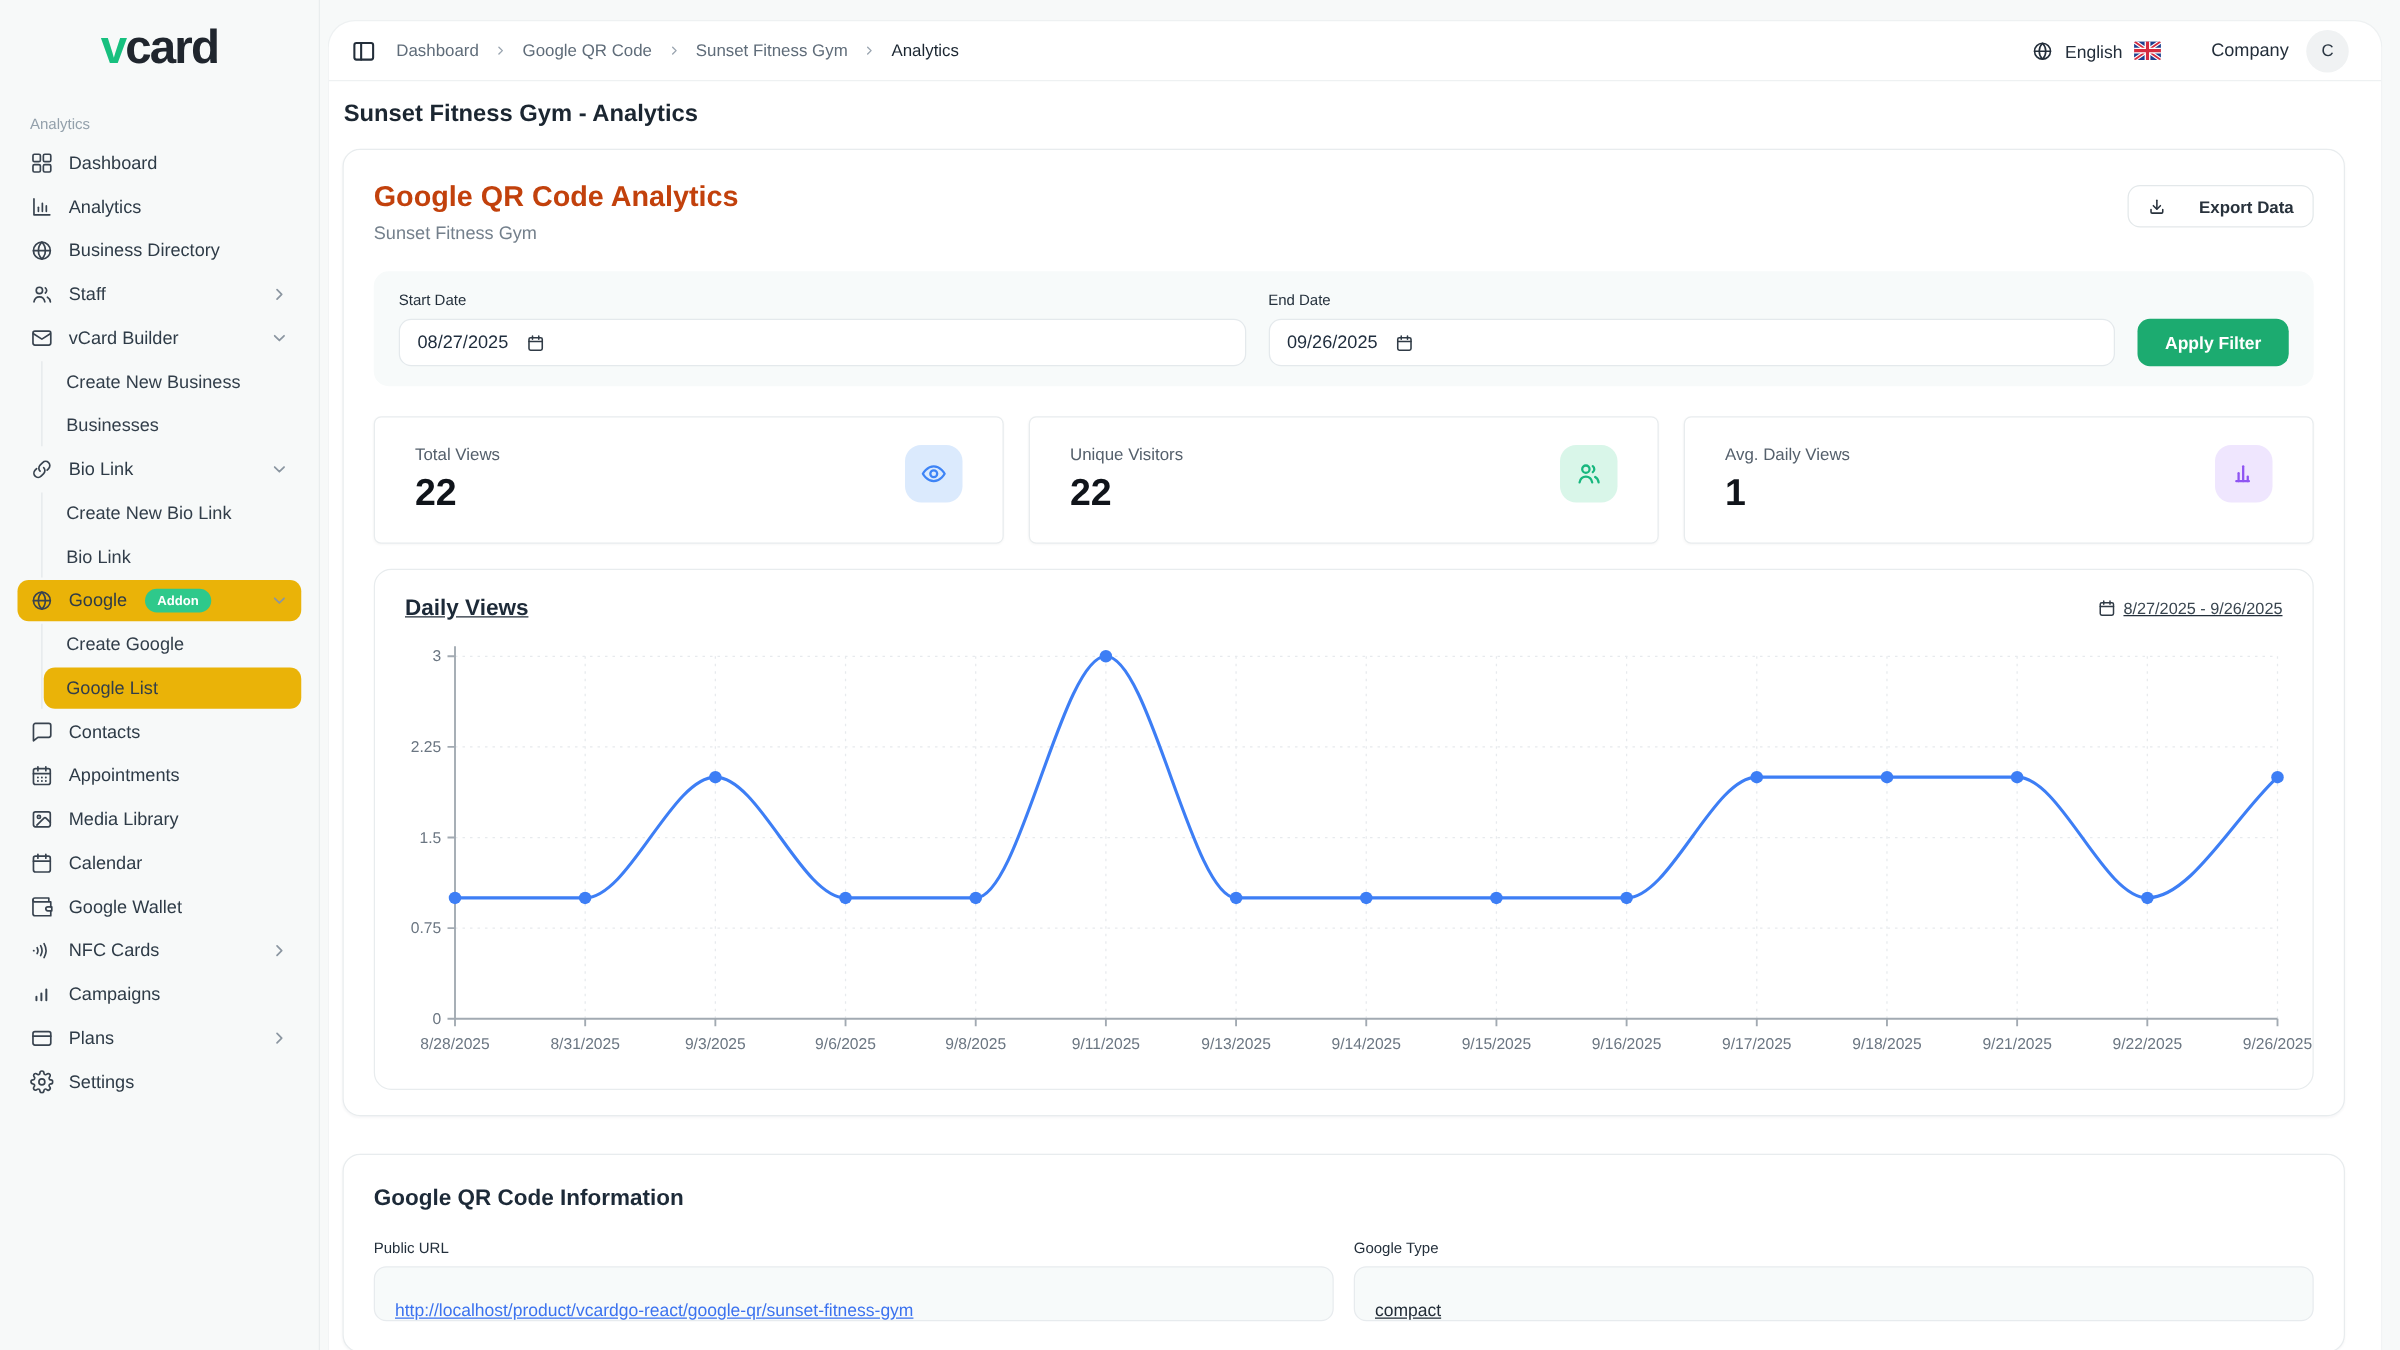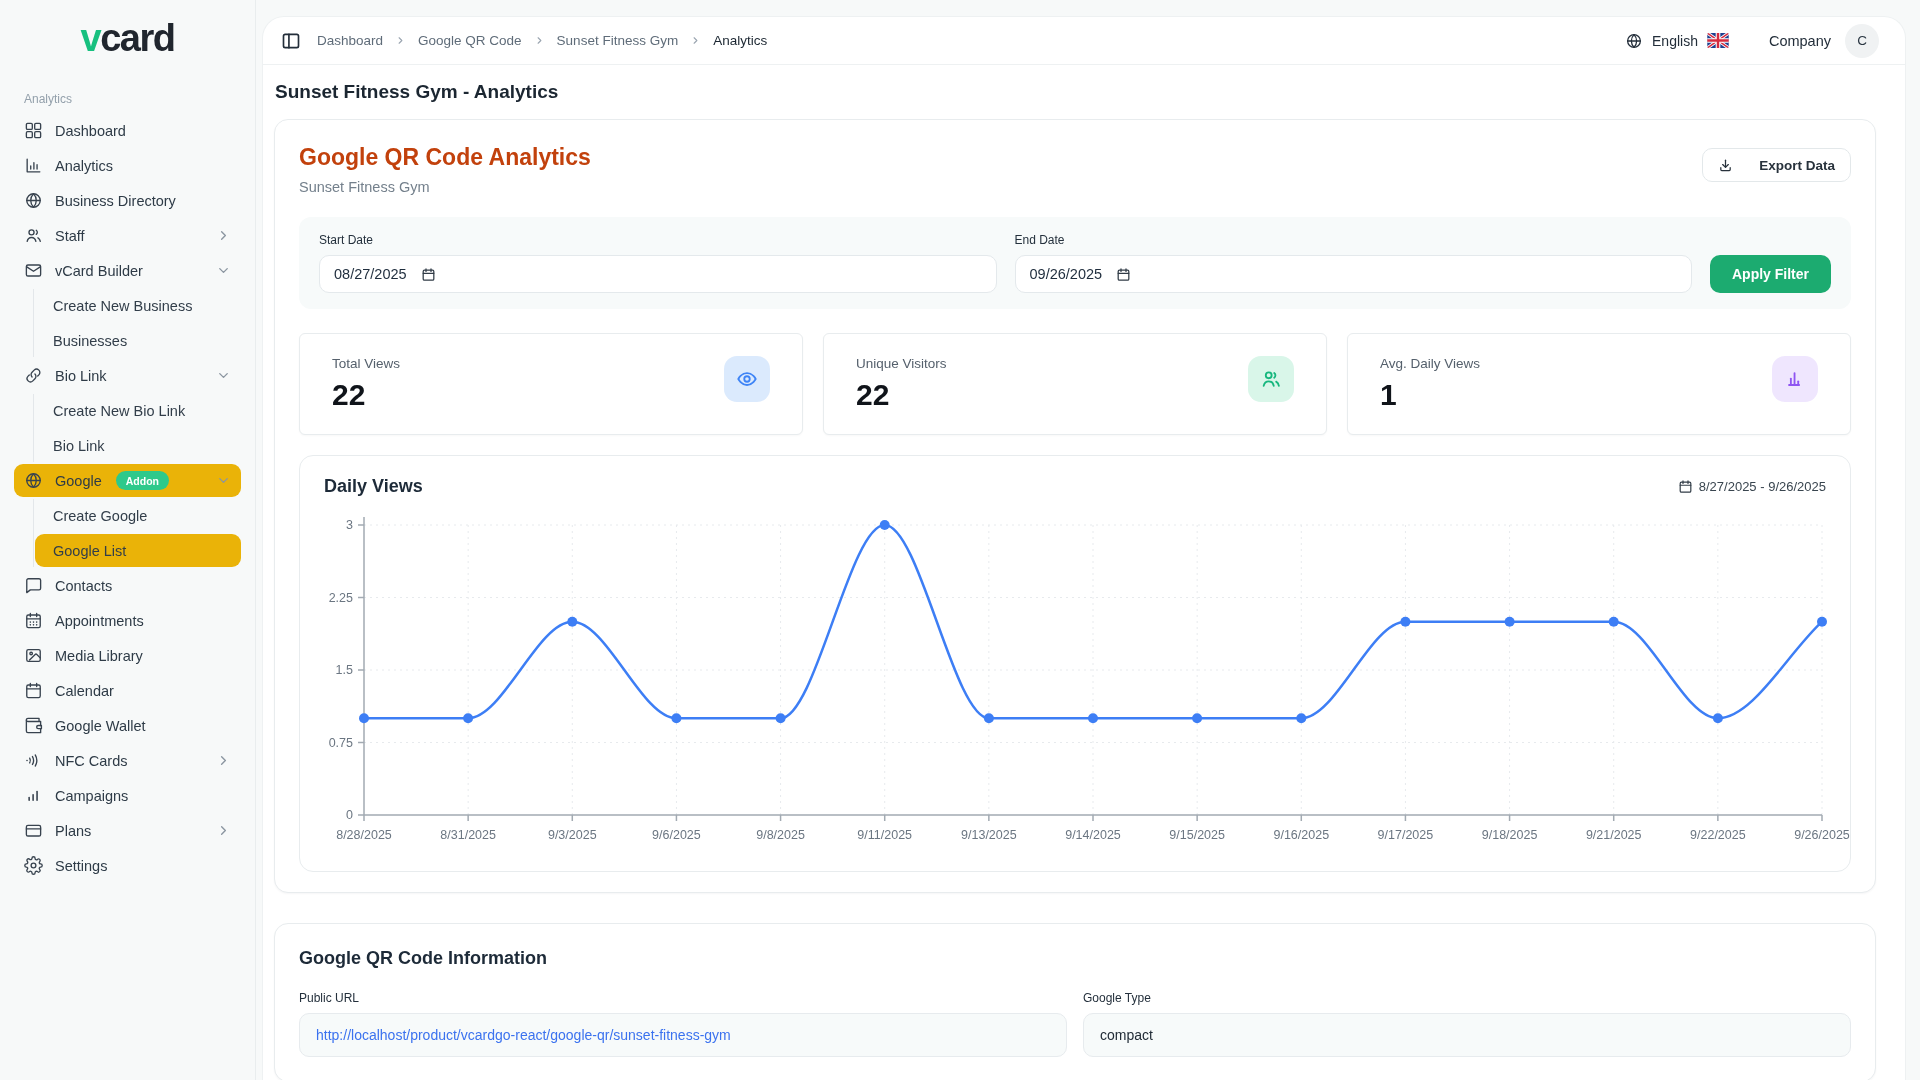--- a/index.html
+++ b/index.html
@@ -68,30 +68,30 @@
   .stats{display:grid;grid-template-columns:repeat(3,1fr);gap:20px;margin-top:24px;}
   .stat-card{border:1px solid #e8ecee;border-radius:6px;padding:22px 32px;display:flex;justify-content:space-between;align-items:flex-start;box-shadow:0 1px 2px rgba(16,24,40,.03);background:#fff;}
   .stat-label{font-size:13.5px;color:#55606c;}
   .stat-value{font-size:30px;font-weight:700;color:#10141a;margin-top:7px;}
   .stat-icon{width:46px;height:46px;border-radius:13px;display:flex;align-items:center;justify-content:center;}
   .stat-icon svg{width:22px;height:22px;display:block;}
   .stat-icon.blue{background:#dbeafd;color:#3e84f6;}
   .stat-icon.green{background:#d9f6e9;color:#17b77e;}
   .stat-icon.purple{background:#efe6fe;color:#8f55f2;}
 
-  .chart-card{border:1px solid #e8ecee;border-radius:14px;margin-top:20px;padding:20px 24px 16px;background:#fff;}
+  .chart-card{border:1px solid #e8ecee;border-radius:14px;margin-top:20px;padding:20px 24px 16px;background:#fff;text-decoration:underline;}
   .cc-head{display:flex;justify-content:space-between;align-items:center;}
   .cc-title{font-size:18px;font-weight:700;color:#1d2a38;}
   .cc-range{display:flex;align-items:center;gap:6px;font-size:13px;color:#39454f;}
   #chart-svg{display:block;margin-top:12px;overflow:visible;}
 
   .info-card{margin-top:30px;padding:24px;}
   .ic-title{font-size:18px;font-weight:700;color:#1d2a38;}
   .ic-grid{display:grid;grid-template-columns:1fr 1fr;gap:16px;margin-top:22px;}
-  .ro-input{height:44px;background:#f7fafa;border:1px solid #e7ebee;border-radius:10px;display:flex;align-items:center;padding:0 16px;font-size:14px;box-sizing:border-box;}
+  .ro-input{height:44px;background:#f7fafa;border:1px solid #e7ebee;border-radius:10px;display:flex;align-items:flex-end;padding:0 16px;font-size:14px;box-sizing:border-box;text-decoration:underline;}
   .ro-input.link{color:#3b72ef;cursor:pointer;}
   .ro-input.plain{color:#222c37;}
 </style>
 </head>
 <body>
 
 <div class="app">
 
   <aside class="sidebar">
     <div class="logo">

